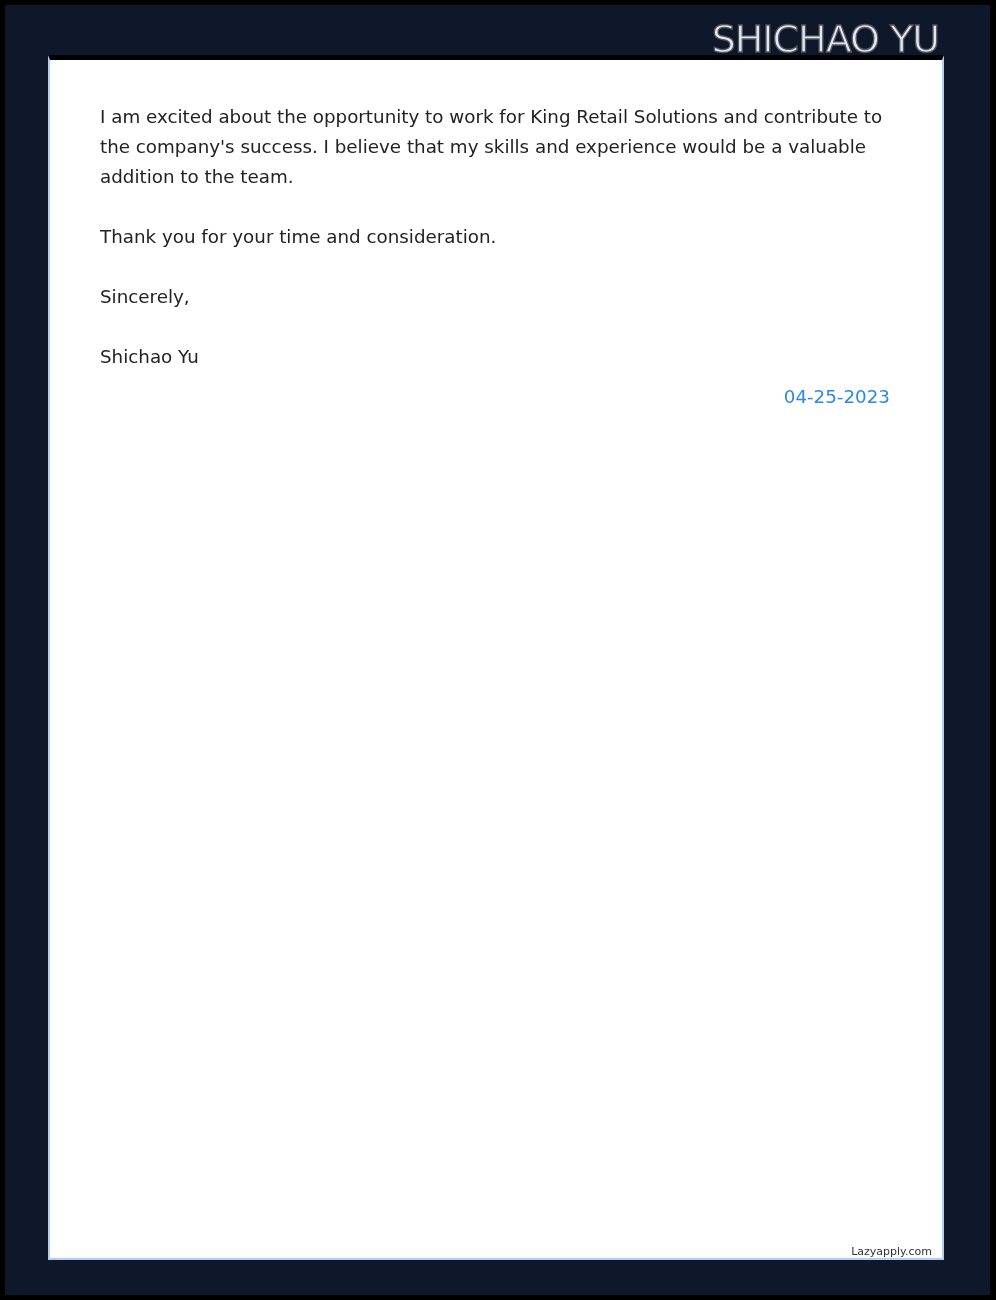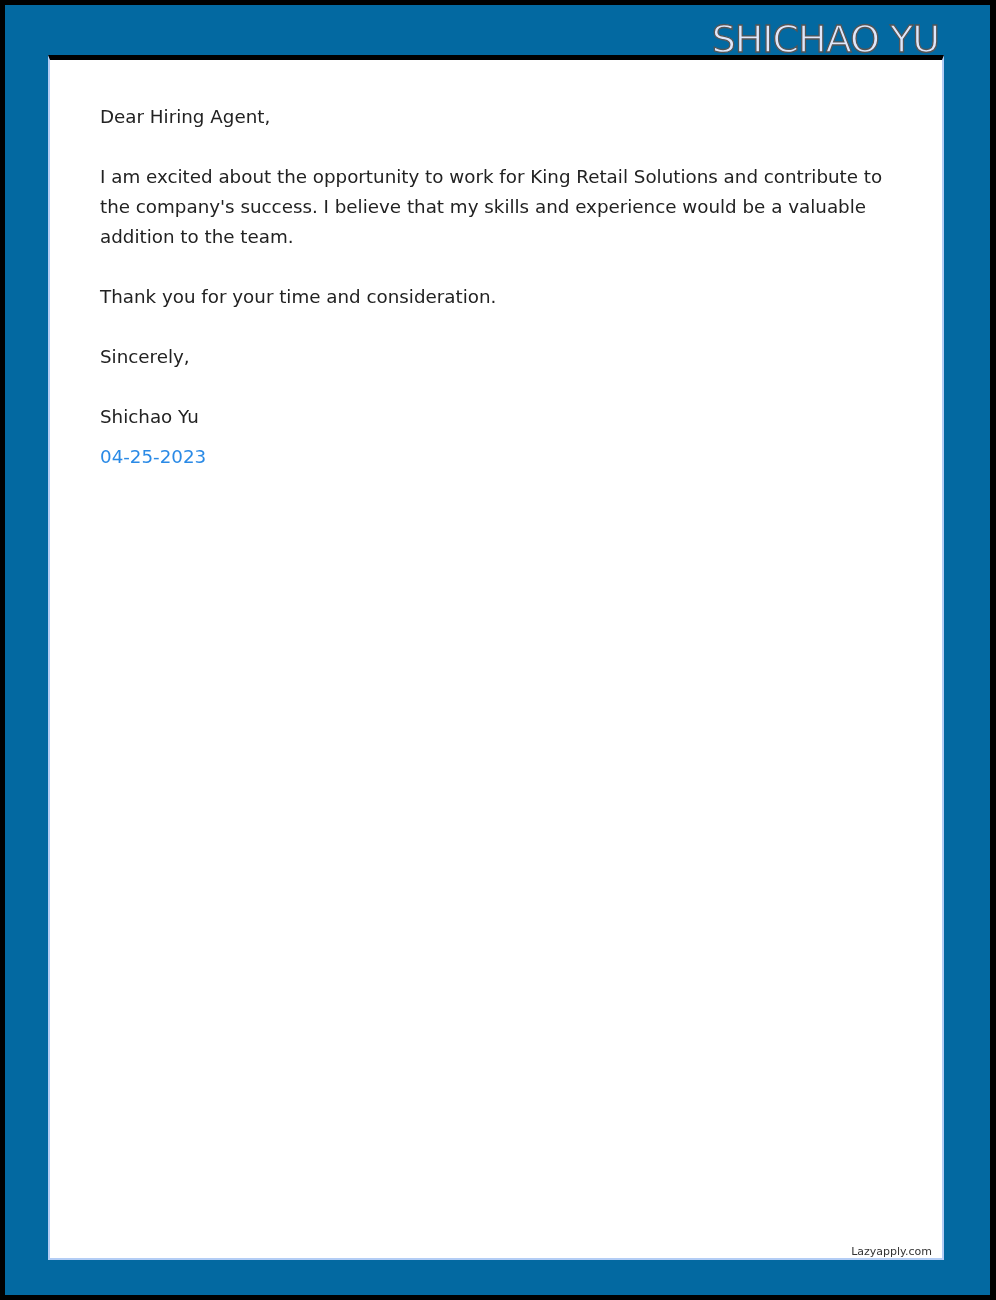--- a/index.html
+++ b/index.html
@@ -3,21 +3,21 @@
   <meta charset="utf-8">
   <style>
     html, body { margin: 0; padding: 0; }
     body {
       width: 996px; height: 1300px; overflow: hidden;
       background: #000;
       font-family: "DejaVu Sans", sans-serif;
     }
     .frame {
       position: absolute; left: 5px; top: 5px; width: 985px; height: 1290px;
-      background: #0369a1;
+      background: #0f172a;
     }
     .name {
       position: absolute; right: 51px; top: 12px;
       font-family: "DejaVu Sans", sans-serif;
       font-size: 38px; letter-spacing: -1px;
       color: #dfe7fb;
       -webkit-text-stroke: 1.3px #555;
       line-height: 44px;
     }
     .card {
@@ -28,34 +28,33 @@
       border-bottom: 2px solid #b3cdf5;
       border-top: 5px solid #000;
       box-sizing: border-box;
     }
     .body-text {
       position: absolute; left: 50px; top: 42px; width: 790px;
       font-size: 18.3px; line-height: 30px; color: #222;
     }
     .body-text p { margin: 0 0 30px 0; }
     .sig-name { margin-bottom: 10px !important; }
-    .date { color: #2a8ae6; }
+    .date { color: #2a8ae6; text-align: right; }
     .footer {
       position: absolute; right: 10px; bottom: 0px;
       font-size: 11px; color: #333;
     }
   </style>
 </head>
 <body>
 
 <div class="frame">
   <div class="name">SHICHAO YU</div>
   <div class="card">
     <div class="body-text">
-      <p>Dear Hiring Agent,</p>
       <p>I am excited about the opportunity to work for King Retail Solutions and contribute to the company's success. I believe that my skills and experience would be a valuable addition to the team.</p>
       <p>Thank you for your time and consideration.</p>
       <p>Sincerely,</p>
       <p class="sig-name">Shichao Yu</p>
       <p class="date">04-25-2023</p>
     </div>
     <div class="footer">Lazyapply.com</div>
   </div>
 </div>
 

